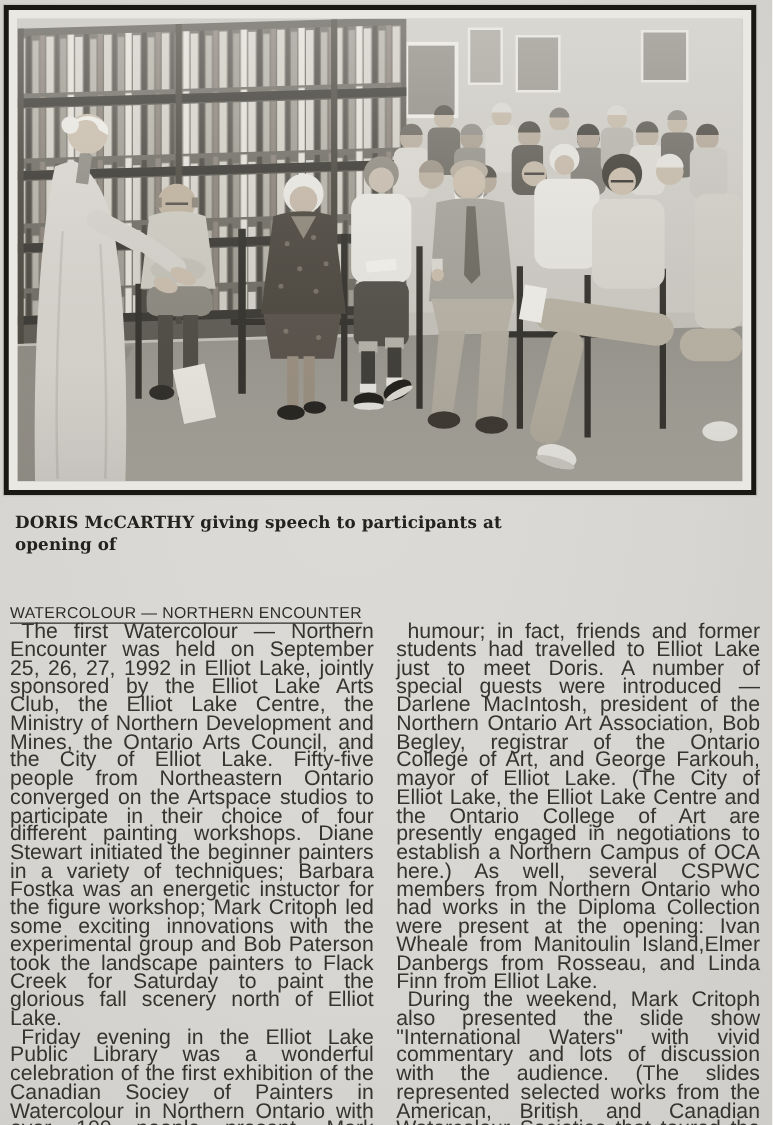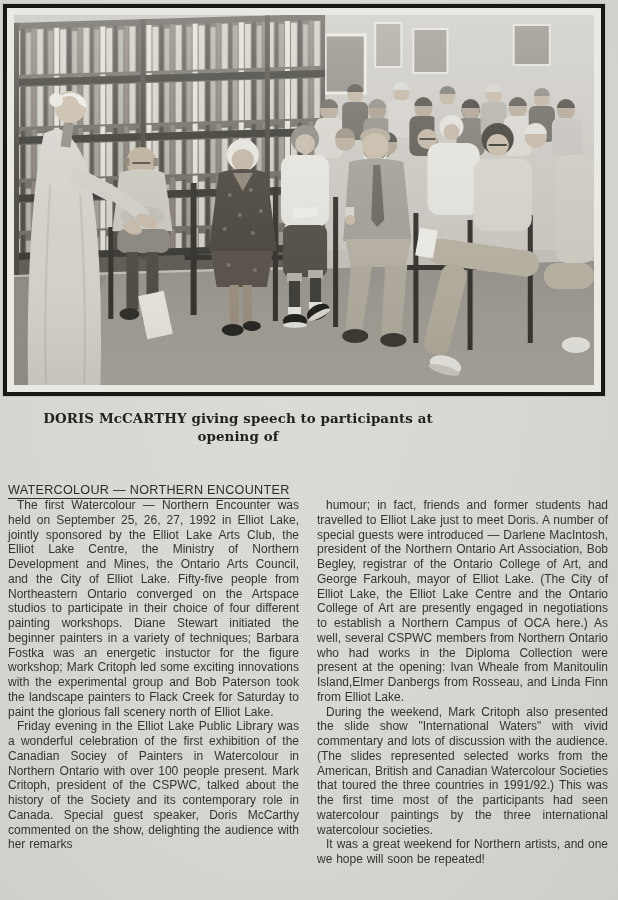--- a/index.html
+++ b/index.html
@@ -20,21 +20,21 @@
     box-shadow:0 0 0 1px #c4c3bf;
   }
   .photo{
     position:relative;width:100%;height:100%;
     background:#bdbbb5;overflow:hidden;
   }
   .photo svg{display:block;width:100%;height:100%;}
   
   .caption{
     position:absolute;left:12px;top:409px;width:452px;
-    text-align:center;
+    text-align:left;
     font-family:"DejaVu Serif", serif;
     font-weight:bold;
     font-size:13.4px;line-height:18px;
     color:#23221e;
     letter-spacing:0.1px;
   }
   
   .columns{
     position:absolute;left:8px;top:483px;width:600px;
     display:flex;gap:18px;
@@ -44,21 +44,21 @@
   .heading{
     margin:0 0 1px 0;
     font-size:12.6px;font-weight:400;
     letter-spacing:0.3px;
     color:#2d2c28;
   }
   .heading .u{border-bottom:1.3px solid #2d2c28;padding-bottom:0.5px;}
   .col p{
     margin:0;
     text-indent:9px;
-    font-size:12px;line-height:14.75px;
+    font-size:17px;line-height:14.75px;
     text-align:justify;
     color:#35342f;
     word-spacing:0.5px;
   }
 </style>
 </head>
 <body>
 
 <div class="page">
 

